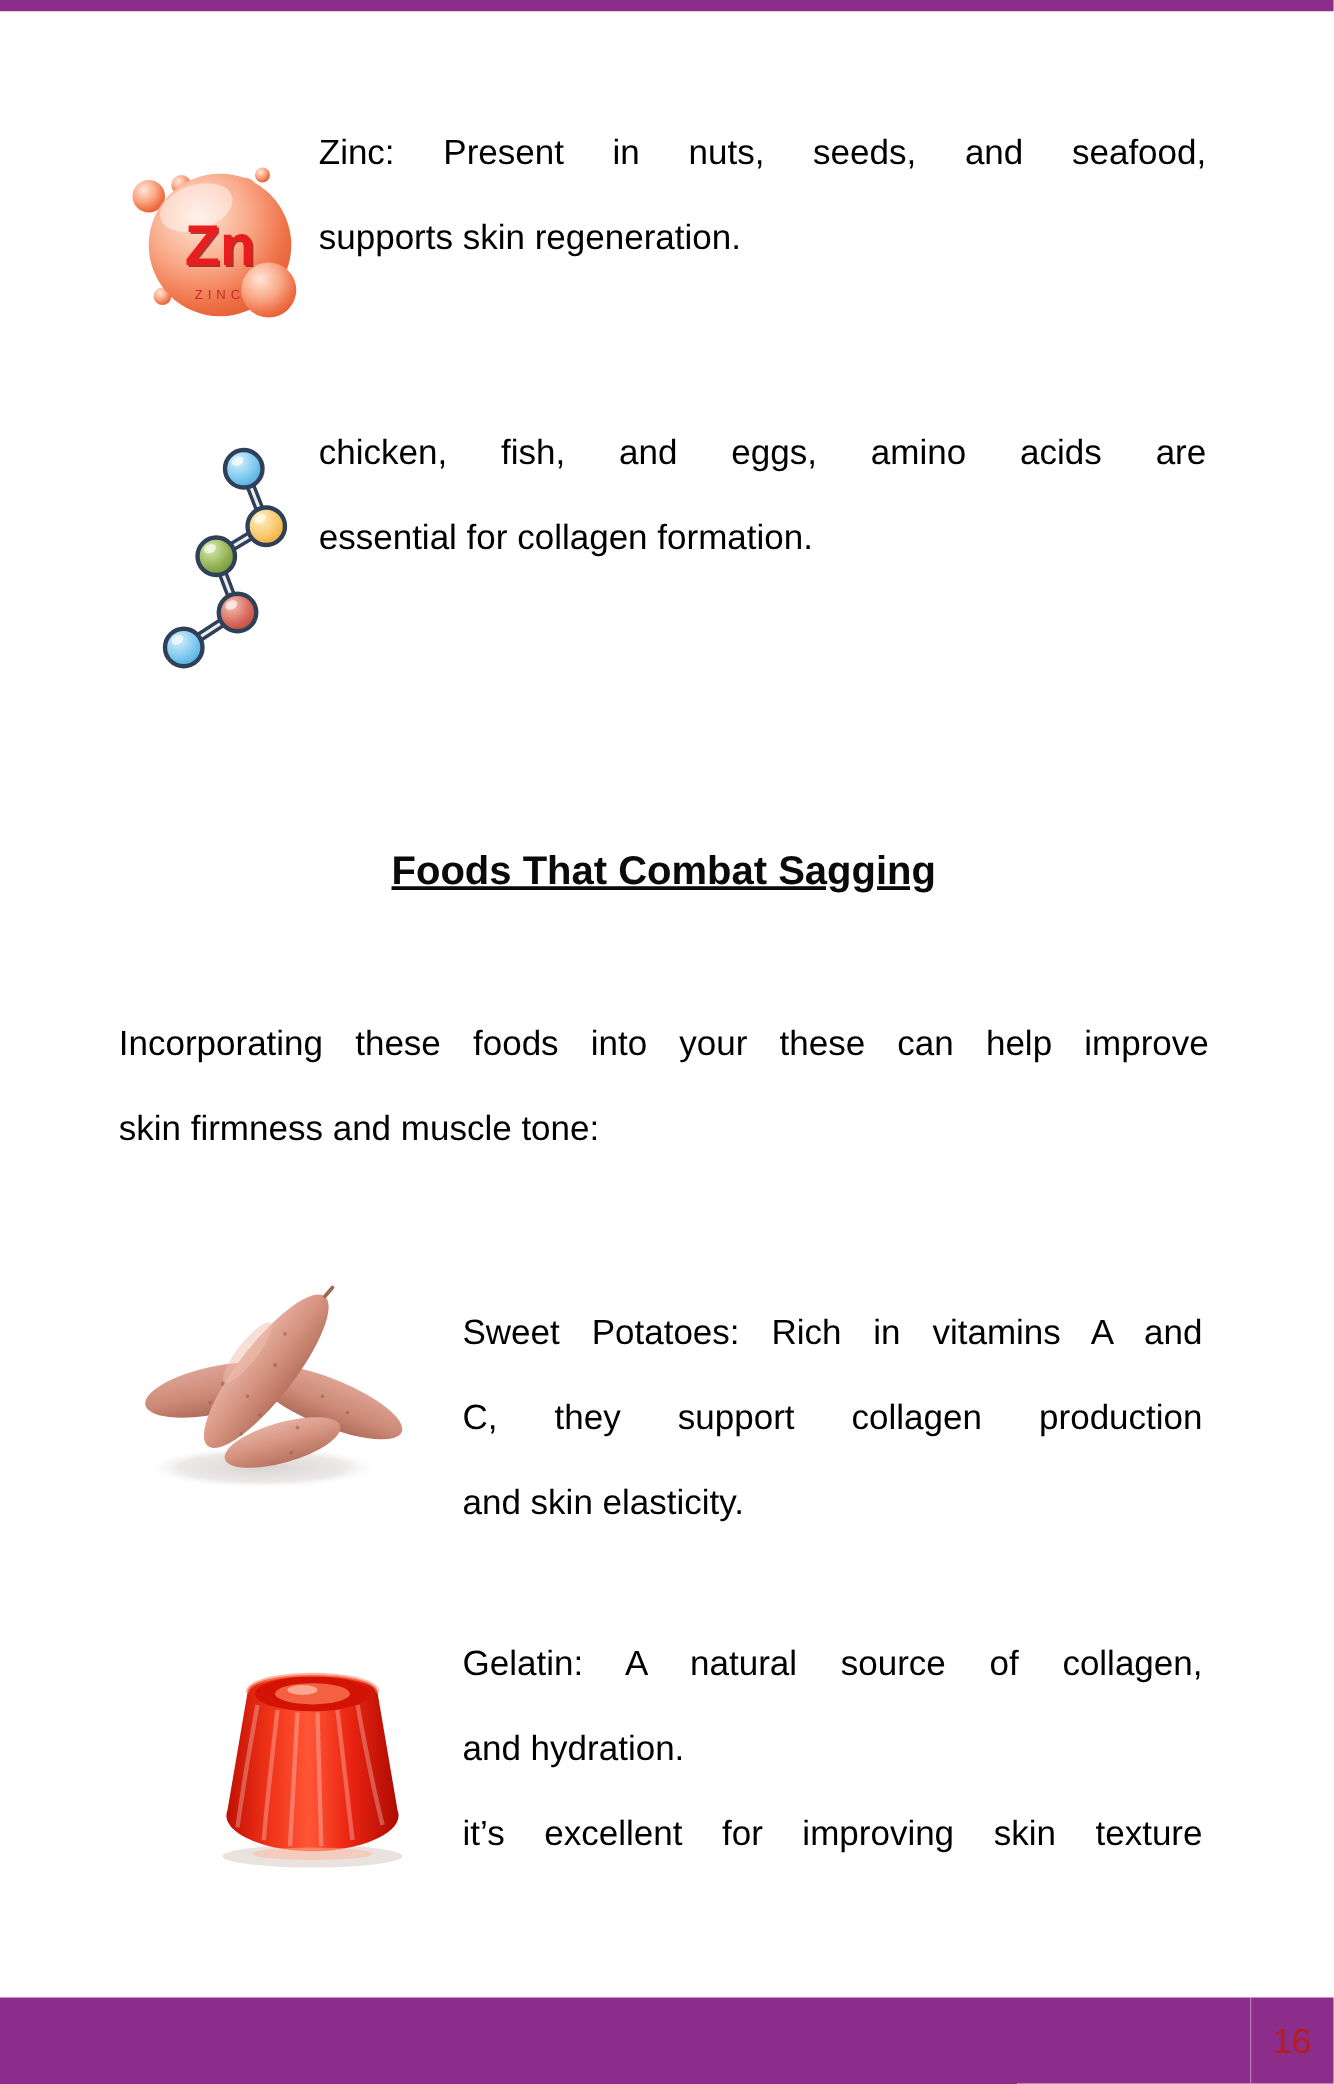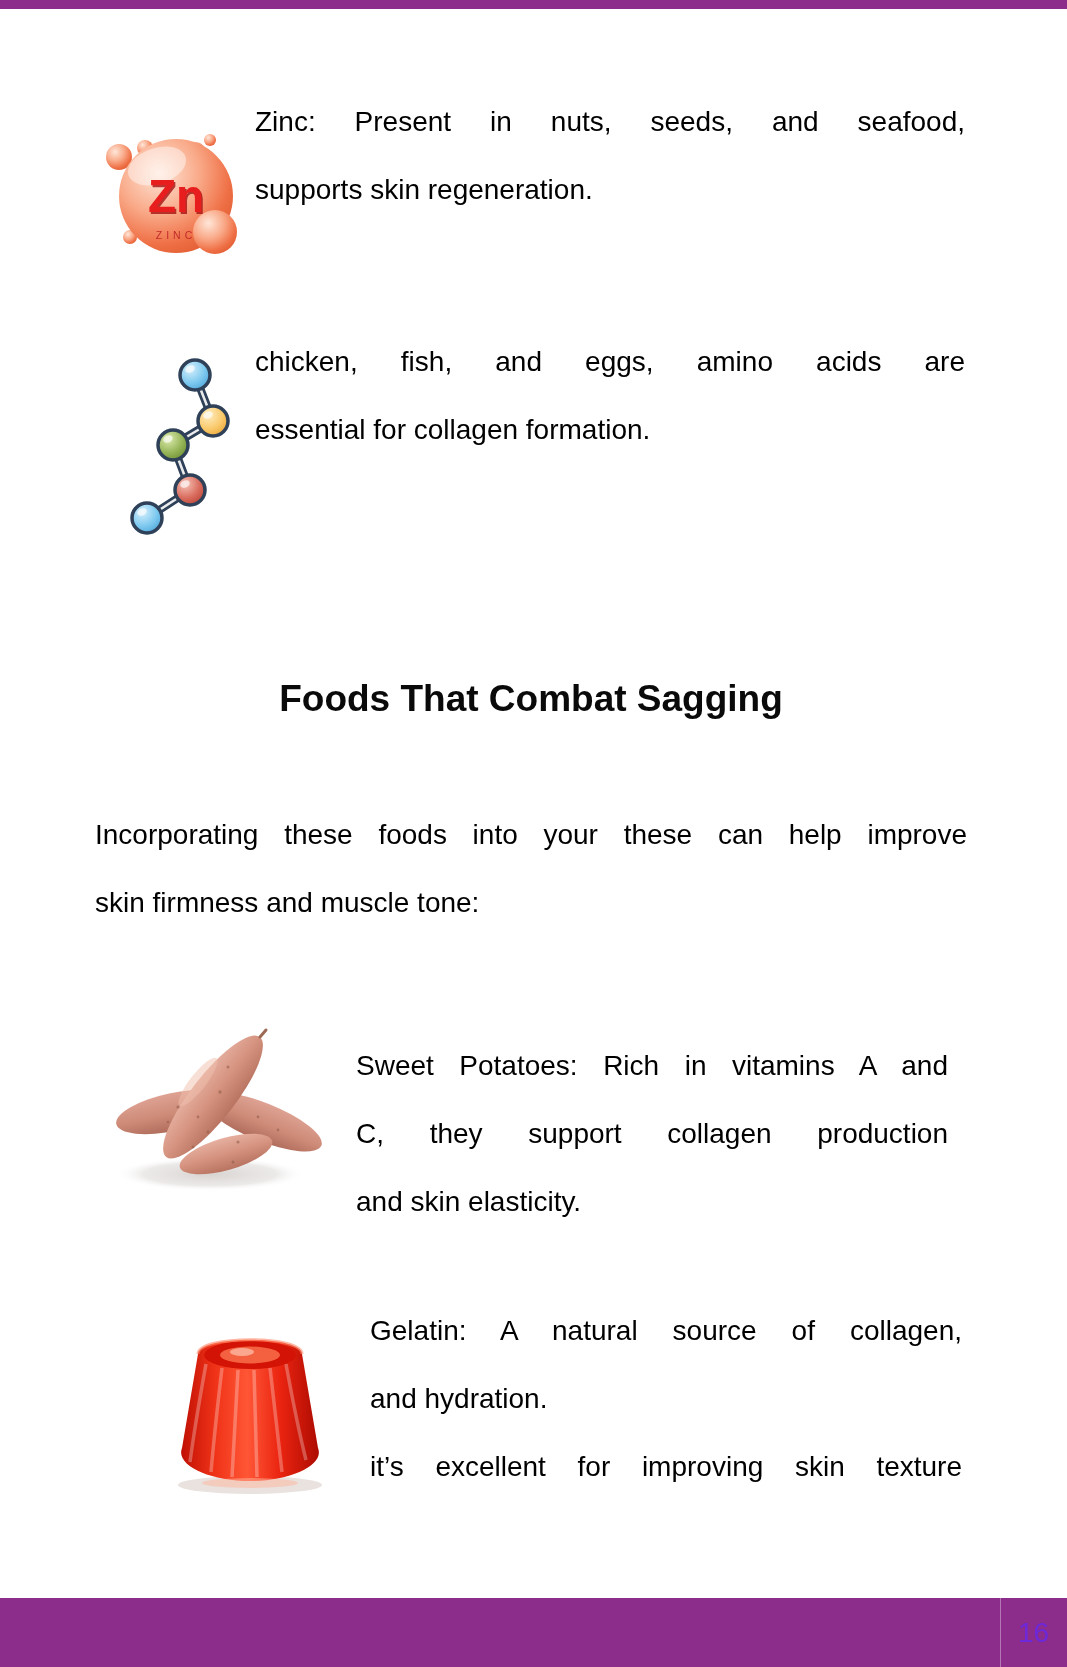--- a/index.html
+++ b/index.html
@@ -20,44 +20,45 @@
   .tline {
     display: block; height: 68px; line-height: 68px;
     text-align: justify; text-align-last: justify;
     overflow: hidden; white-space: nowrap;
   }
   
   .tline { white-space: normal; }
   .tline.last { text-align-last: left; }
   .heading {
     left: 95px; top: 678px; width: 872px;
-    font-size: 37px; font-weight: 700; text-align: center;
+    font-size: 32px; font-weight: 700; text-align: center;
     color: #0a0a0a;
+    text-decoration: underline;
   }
   .zinc-text   { left: 255px; top: 88px;   width: 710px; }
   .amino-text  { left: 255px; top: 328px;  width: 710px; }
   .intro-text  { left: 95px;  top: 801px;  width: 872px; }
-  .sweet-text  { left: 356px; top: 1032px; width: 592px; }
+  .sweet-text  { left: 370px; top: 1032px; width: 592px; }
   .gel-text    { left: 370px; top: 1297px; width: 592px; }
   .zinc-icon   { left: 95px;  top: 122px;  width: 160px; height: 145px; }
   .amino-icon  { left: 125px; top: 342px;  width: 110px; height: 200px; }
   .sweet-img   { left: 108px; top: 1022px; width: 240px; height: 185px; }
   .gel-img     { left: 168px; top: 1322px; width: 165px; height: 175px; }
   .footer {
     left: 0; top: 1598px; width: 1067px; height: 69px;
     background: var(--accent);
   }
   .footer-divider {
     left: 1000px; top: 1598px; width: 1px; height: 69px;
     background: rgba(255,255,255,0.35);
   }
   .page-num {
     left: 1000px; top: 1598px; width: 67px; height: 69px;
     line-height: 69px; text-align: center;
-    color: #6d28d9; font-size: 28px;
+    color: #b91c1c; font-size: 28px;
   }
   svg { display: block; width: 100%; height: 100%; }
 </style>
 </head>
 <body>
 
 <div class="abs topbar"></div>
 
 <div class="abs zinc-icon">
   <svg viewBox="0 0 160 145" xmlns="http://www.w3.org/2000/svg">

